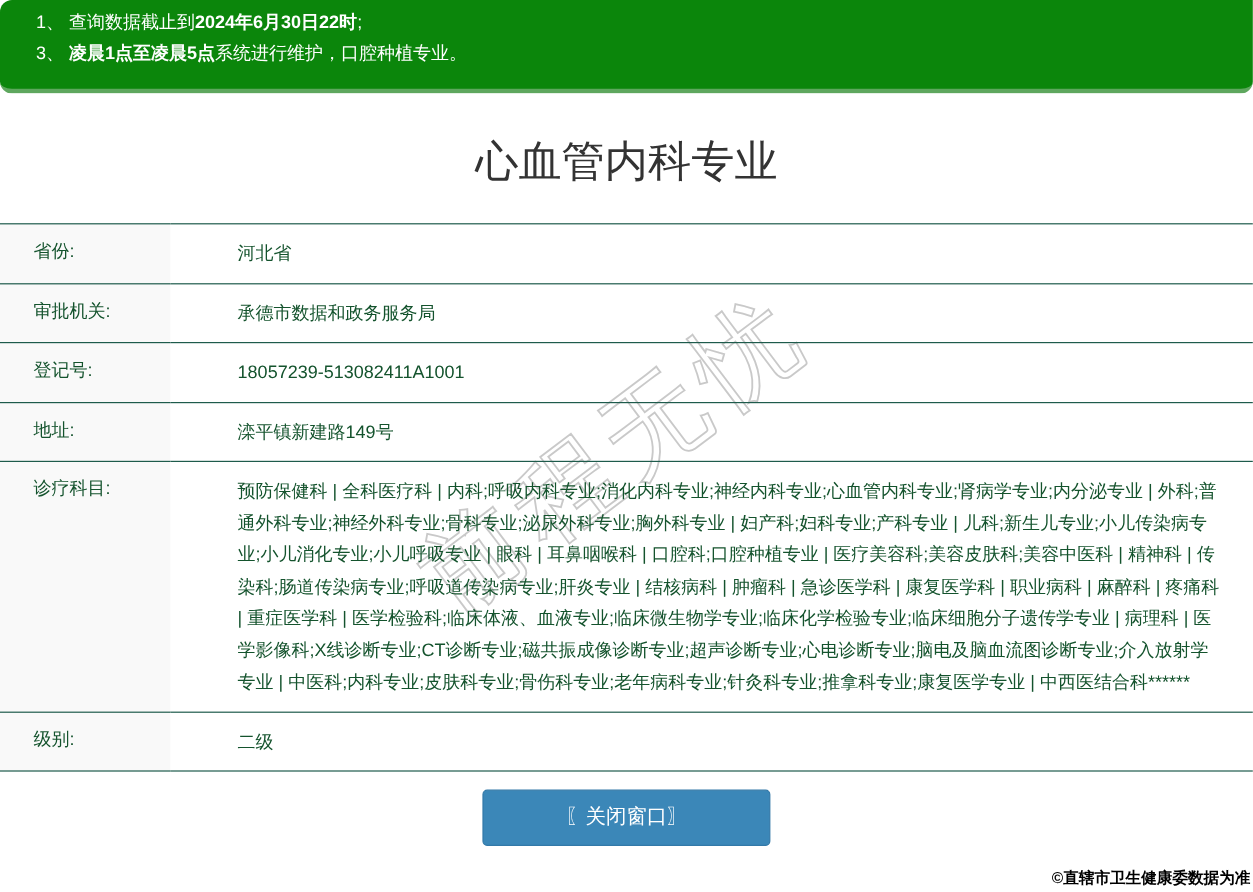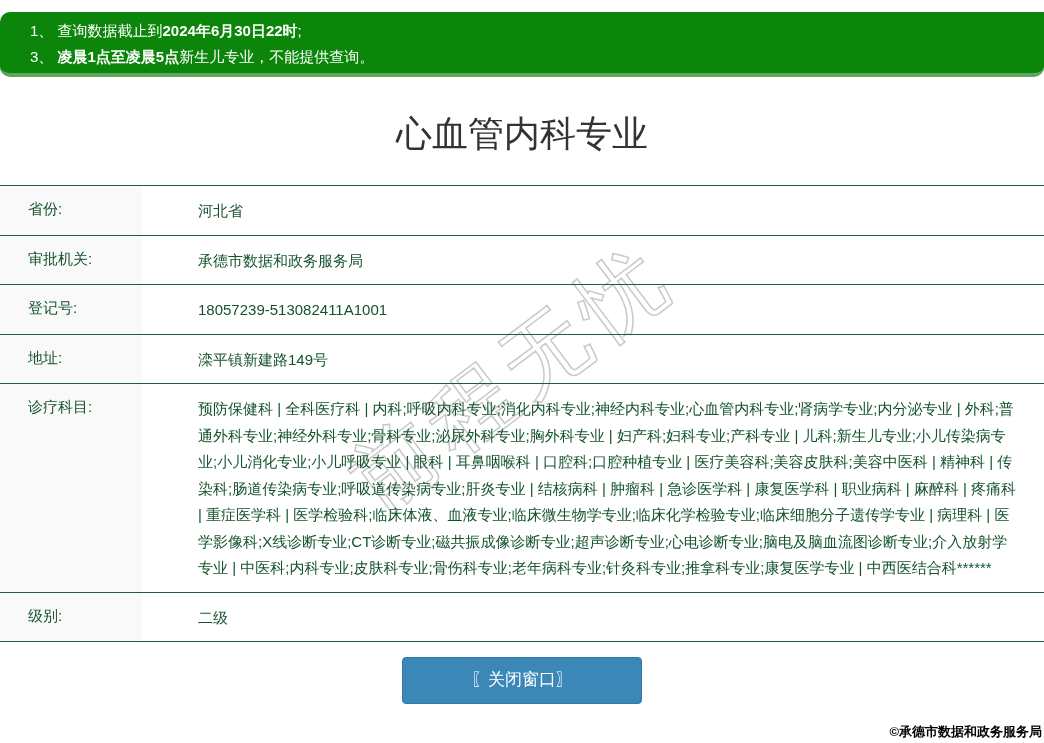--- a/index.html
+++ b/index.html
@@ -7,23 +7,22 @@
     width:1044px;height:743px;position:relative;overflow:hidden;
     background:#ffffff;
     font-family:"Liberation Sans","DejaVu Sans",sans-serif;
   }
   
   .notice{
     position:relative;z-index:2;
     background:#0b860b;
     border-radius:10px 0 10px 10px;
     border-bottom:4px solid #5ea75e;
-    padding:6px 10px 3px 30px;
+    padding:6px 10px 16px 30px;
     color:#ffffff;
-    margin-top:12px;
   }
   .notice .line{font-size:15px;line-height:26px;white-space:nowrap;}
   .notice b{font-weight:bold;}
   
   .watermark{
     position:absolute;left:512px;top:378px;z-index:1;
     transform:translate(-50%,-50%) rotate(-37deg);
     font-size:84px;letter-spacing:10px;white-space:nowrap;
     color:transparent;-webkit-text-stroke:1.5px #c9c9c9;
     pointer-events:none;
@@ -61,21 +60,21 @@
   .upload-note{
     position:absolute;right:2px;bottom:2px;z-index:3;
     font-size:13px;font-weight:bold;color:#000000;white-space:nowrap;
   }
 </style>
 </head>
 <body>
 
 <div class="notice">
   <div class="line"><span>1、 查询数据截止到</span><b>2024年6月30日22时</b><span>;</span></div>
-  <div class="line"><span>3、 </span><b>凌晨1点至凌晨5点</b><span>新生儿专业，不能提供查询。</span></div>
+  <div class="line"><span>3、 </span><b>凌晨1点至凌晨5点</b><span>系统进行维护，口腔种植专业。</span></div>
 </div>
 
 <div class="watermark">前程无忧</div>
 
 <div class="content">
   <h1 class="page-title">心血管内科专业</h1>
 
   <table class="details">
     <tbody>
         <tr>
@@ -103,13 +102,13 @@
       <td class="val">二级</td>
     </tr>
   </tbody>
     </table>
 
   <div class="btn-row">
     <button class="close-btn">〖关闭窗口〗</button>
   </div>
 </div>
 
-<div class="upload-note">©承德市数据和政务服务局</div>
+<div class="upload-note">©直辖市卫生健康委数据为准</div>
 
 </body></html>

